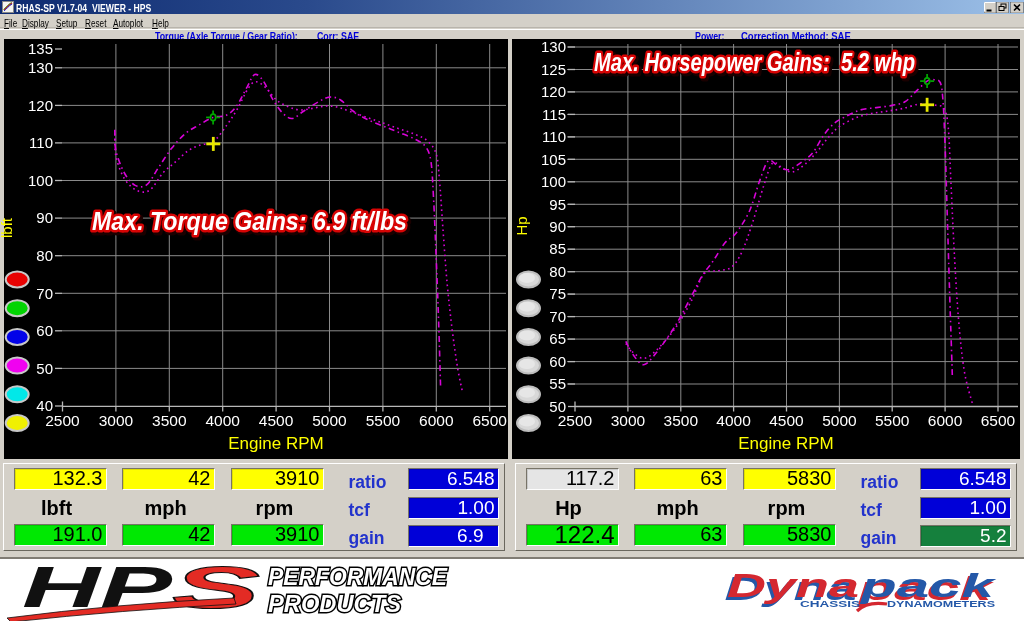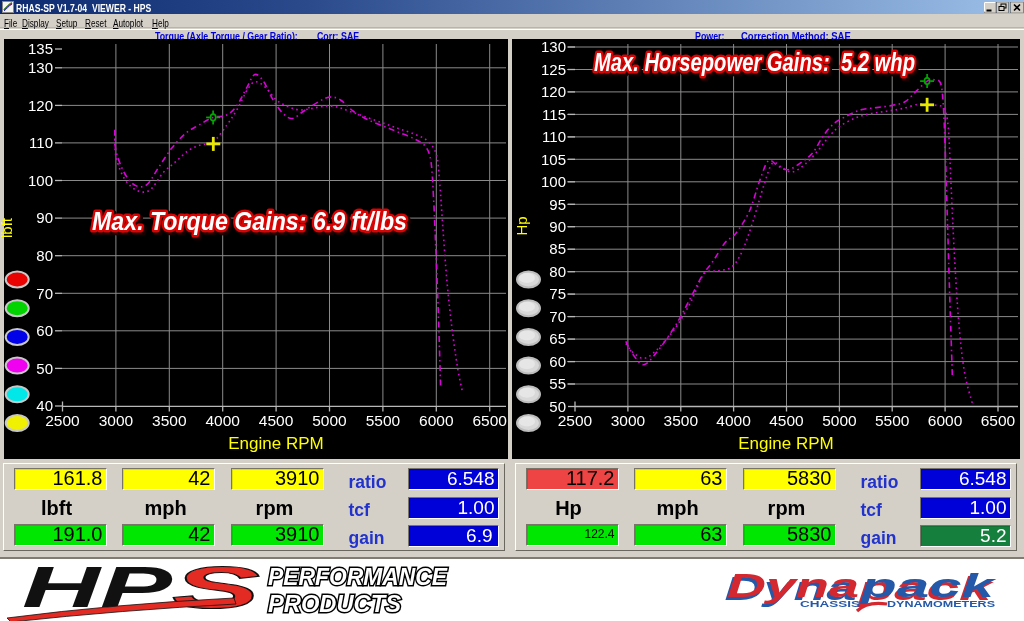--- a/index.html
+++ b/index.html
@@ -41,40 +41,40 @@
 <div class="abs" style="top:17px;left:113px;font-size:10.5px;color:#000;transform:scale(0.78,1);transform-origin:0 0;white-space:nowrap"><u>A</u>utoplot</div>
 <div class="abs" style="top:17px;left:152px;font-size:10.5px;color:#000;transform:scale(0.78,1);transform-origin:0 0;white-space:nowrap"><u>H</u>elp</div>
 
 <div class="abs" style="left:0;top:29px;width:1024px;height:1px;background:#fff"></div>
 <div class="abs" style="top:29.5px;left:155px;font-size:10.5px;font-weight:bold;color:#0000d8;transform:scale(0.84,1);transform-origin:0 0;white-space:nowrap">Torque (Axle Torque / Gear Ratio):</div>
 <div class="abs" style="top:29.5px;left:317px;font-size:10.5px;font-weight:bold;color:#0000d8;transform:scale(0.84,1);transform-origin:0 0;white-space:nowrap">Corr: SAE</div>
 <div class="abs" style="top:29.5px;left:695px;font-size:10.5px;font-weight:bold;color:#0000d8;transform:scale(0.84,1);transform-origin:0 0;white-space:nowrap">Power:</div>
 <div class="abs" style="top:29.5px;left:741px;font-size:10.5px;font-weight:bold;color:#0000d8;transform:scale(0.905,1);transform-origin:0 0;white-space:nowrap">Correction Method: SAE</div>
 
 <div class="abs" style="left:3px;top:463px;width:502px;height:88px;background:#d4d0c8;border:1px solid;border-color:#fff #6a675e #6a675e #fff"></div>
-<div class="abs" style="left:13.5px;top:467.5px;width:93px;height:22px;background:#ffff00;border:1px solid;border-color:#787468 #fdfdfd #fdfdfd #787468;box-shadow:inset 1px 1px 0 rgba(0,0,0,0.12);color:#000;font-size:20px;text-align:right;padding-right:3px;line-height:19px">161.8</div>
+<div class="abs" style="left:13.5px;top:467.5px;width:93px;height:22px;background:#ffff00;border:1px solid;border-color:#787468 #fdfdfd #fdfdfd #787468;box-shadow:inset 1px 1px 0 rgba(0,0,0,0.12);color:#000;font-size:20px;text-align:right;padding-right:3px;line-height:19px">132.3</div>
 <div class="abs" style="left:121.5px;top:467.5px;width:93px;height:22px;background:#ffff00;border:1px solid;border-color:#787468 #fdfdfd #fdfdfd #787468;box-shadow:inset 1px 1px 0 rgba(0,0,0,0.12);color:#000;font-size:20px;text-align:right;padding-right:3px;line-height:19px">42</div>
 <div class="abs" style="left:230.5px;top:467.5px;width:93px;height:22px;background:#ffff00;border:1px solid;border-color:#787468 #fdfdfd #fdfdfd #787468;box-shadow:inset 1px 1px 0 rgba(0,0,0,0.12);color:#000;font-size:20px;text-align:right;padding-right:3px;line-height:19px">3910</div>
 <div class="abs" style="left:13.5px;top:524px;width:93px;height:22px;background:#00e802;border:1px solid;border-color:#787468 #fdfdfd #fdfdfd #787468;box-shadow:inset 1px 1px 0 rgba(0,0,0,0.12);color:#000;font-size:20px;text-align:right;padding-right:3px;line-height:19px">191.0</div>
 <div class="abs" style="left:121.5px;top:524px;width:93px;height:22px;background:#00e802;border:1px solid;border-color:#787468 #fdfdfd #fdfdfd #787468;box-shadow:inset 1px 1px 0 rgba(0,0,0,0.12);color:#000;font-size:20px;text-align:right;padding-right:3px;line-height:19px">42</div>
 <div class="abs" style="left:230.5px;top:524px;width:93px;height:22px;background:#00e802;border:1px solid;border-color:#787468 #fdfdfd #fdfdfd #787468;box-shadow:inset 1px 1px 0 rgba(0,0,0,0.12);color:#000;font-size:20px;text-align:right;padding-right:3px;line-height:19px">3910</div>
 <div class="abs" style="left:407.5px;top:468px;width:91px;height:22px;background:#0000d8;border:1px solid;border-color:#787468 #fdfdfd #fdfdfd #787468;box-shadow:inset 1px 1px 0 rgba(0,0,0,0.12);color:#fff;font-size:19px;text-align:right;padding-right:3px;line-height:19px">6.548</div>
 <div class="abs" style="left:407.5px;top:496.5px;width:91px;height:22px;background:#0000d8;border:1px solid;border-color:#787468 #fdfdfd #fdfdfd #787468;box-shadow:inset 1px 1px 0 rgba(0,0,0,0.12);color:#fff;font-size:19px;text-align:right;padding-right:3px;line-height:19px">1.00</div>
-<div class="abs" style="left:407.5px;top:524.5px;width:91px;height:22px;background:#0000d8;border:1px solid;border-color:#787468 #fdfdfd #fdfdfd #787468;box-shadow:inset 1px 1px 0 rgba(0,0,0,0.12);color:#fff;font-size:19px;text-align:right;padding-right:5px;line-height:19px">6.9</div>
+<div class="abs" style="left:407.5px;top:524.5px;width:91px;height:22px;background:#0000d8;border:1px solid;border-color:#787468 #fdfdfd #fdfdfd #787468;box-shadow:inset 1px 1px 0 rgba(0,0,0,0.12);color:#fff;font-size:19px;text-align:right;padding-right:14px;line-height:19px">6.9</div>
 <div class="abs" style="left:11.5px;top:496.5px;width:90px;text-align:center;font-size:20px;font-weight:bold;color:#000">lbft</div>
 <div class="abs" style="left:120.5px;top:496.5px;width:90px;text-align:center;font-size:20px;font-weight:bold;color:#000">mph</div>
 <div class="abs" style="left:229.5px;top:496.5px;width:90px;text-align:center;font-size:20px;font-weight:bold;color:#000">rpm</div>
 <div class="abs" style="left:348.5px;top:471.5px;font-size:17.5px;font-weight:bold;color:#2233cc">ratio</div>
 <div class="abs" style="left:348.5px;top:500px;font-size:17.5px;font-weight:bold;color:#2233cc">tcf</div>
 <div class="abs" style="left:348.5px;top:528px;font-size:17.5px;font-weight:bold;color:#2233cc">gain</div>
 <div class="abs" style="left:515px;top:463px;width:502px;height:88px;background:#d4d0c8;border:1px solid;border-color:#fff #6a675e #6a675e #fff"></div>
-<div class="abs" style="left:525.5px;top:467.5px;width:93px;height:22px;background:#ef4444;border:1px solid;border-color:#787468 #fdfdfd #fdfdfd #787468;box-shadow:inset 1px 1px 0 rgba(0,0,0,0.12);color:#000;font-size:20px;text-align:right;padding-right:3px;line-height:19px">117.2</div>
+<div class="abs" style="left:525.5px;top:467.5px;width:93px;height:22px;background:#e5e5e5;border:1px solid;border-color:#787468 #fdfdfd #fdfdfd #787468;box-shadow:inset 1px 1px 0 rgba(0,0,0,0.12);color:#000;font-size:20px;text-align:right;padding-right:3px;line-height:19px">117.2</div>
 <div class="abs" style="left:633.5px;top:467.5px;width:93px;height:22px;background:#ffff00;border:1px solid;border-color:#787468 #fdfdfd #fdfdfd #787468;box-shadow:inset 1px 1px 0 rgba(0,0,0,0.12);color:#000;font-size:20px;text-align:right;padding-right:3px;line-height:19px">63</div>
 <div class="abs" style="left:742.5px;top:467.5px;width:93px;height:22px;background:#ffff00;border:1px solid;border-color:#787468 #fdfdfd #fdfdfd #787468;box-shadow:inset 1px 1px 0 rgba(0,0,0,0.12);color:#000;font-size:20px;text-align:right;padding-right:3px;line-height:19px">5830</div>
-<div class="abs" style="left:525.5px;top:524px;width:93px;height:22px;background:#00e802;border:1px solid;border-color:#787468 #fdfdfd #fdfdfd #787468;box-shadow:inset 1px 1px 0 rgba(0,0,0,0.12);color:#000;font-size:12px;text-align:right;padding-right:3px;line-height:19px">122.4</div>
+<div class="abs" style="left:525.5px;top:524px;width:93px;height:22px;background:#00e802;border:1px solid;border-color:#787468 #fdfdfd #fdfdfd #787468;box-shadow:inset 1px 1px 0 rgba(0,0,0,0.12);color:#000;font-size:24px;text-align:right;padding-right:3px;line-height:19px">122.4</div>
 <div class="abs" style="left:633.5px;top:524px;width:93px;height:22px;background:#00e802;border:1px solid;border-color:#787468 #fdfdfd #fdfdfd #787468;box-shadow:inset 1px 1px 0 rgba(0,0,0,0.12);color:#000;font-size:20px;text-align:right;padding-right:3px;line-height:19px">63</div>
 <div class="abs" style="left:742.5px;top:524px;width:93px;height:22px;background:#00e802;border:1px solid;border-color:#787468 #fdfdfd #fdfdfd #787468;box-shadow:inset 1px 1px 0 rgba(0,0,0,0.12);color:#000;font-size:20px;text-align:right;padding-right:3px;line-height:19px">5830</div>
 <div class="abs" style="left:919.5px;top:468px;width:91px;height:22px;background:#0000d8;border:1px solid;border-color:#787468 #fdfdfd #fdfdfd #787468;box-shadow:inset 1px 1px 0 rgba(0,0,0,0.12);color:#fff;font-size:19px;text-align:right;padding-right:3px;line-height:19px">6.548</div>
 <div class="abs" style="left:919.5px;top:496.5px;width:91px;height:22px;background:#0000d8;border:1px solid;border-color:#787468 #fdfdfd #fdfdfd #787468;box-shadow:inset 1px 1px 0 rgba(0,0,0,0.12);color:#fff;font-size:19px;text-align:right;padding-right:3px;line-height:19px">1.00</div>
 <div class="abs" style="left:919.5px;top:524.5px;width:91px;height:22px;background:#15803d;border:1px solid;border-color:#787468 #fdfdfd #fdfdfd #787468;box-shadow:inset 1px 1px 0 rgba(0,0,0,0.12);color:#fff;font-size:19px;text-align:right;padding-right:3px;line-height:19px">5.2</div>
 <div class="abs" style="left:523.5px;top:496.5px;width:90px;text-align:center;font-size:20px;font-weight:bold;color:#000">Hp</div>
 <div class="abs" style="left:632.5px;top:496.5px;width:90px;text-align:center;font-size:20px;font-weight:bold;color:#000">mph</div>
 <div class="abs" style="left:741.5px;top:496.5px;width:90px;text-align:center;font-size:20px;font-weight:bold;color:#000">rpm</div>
 <div class="abs" style="left:860.5px;top:471.5px;font-size:17.5px;font-weight:bold;color:#2233cc">ratio</div>
 <div class="abs" style="left:860.5px;top:500px;font-size:17.5px;font-weight:bold;color:#2233cc">tcf</div>

